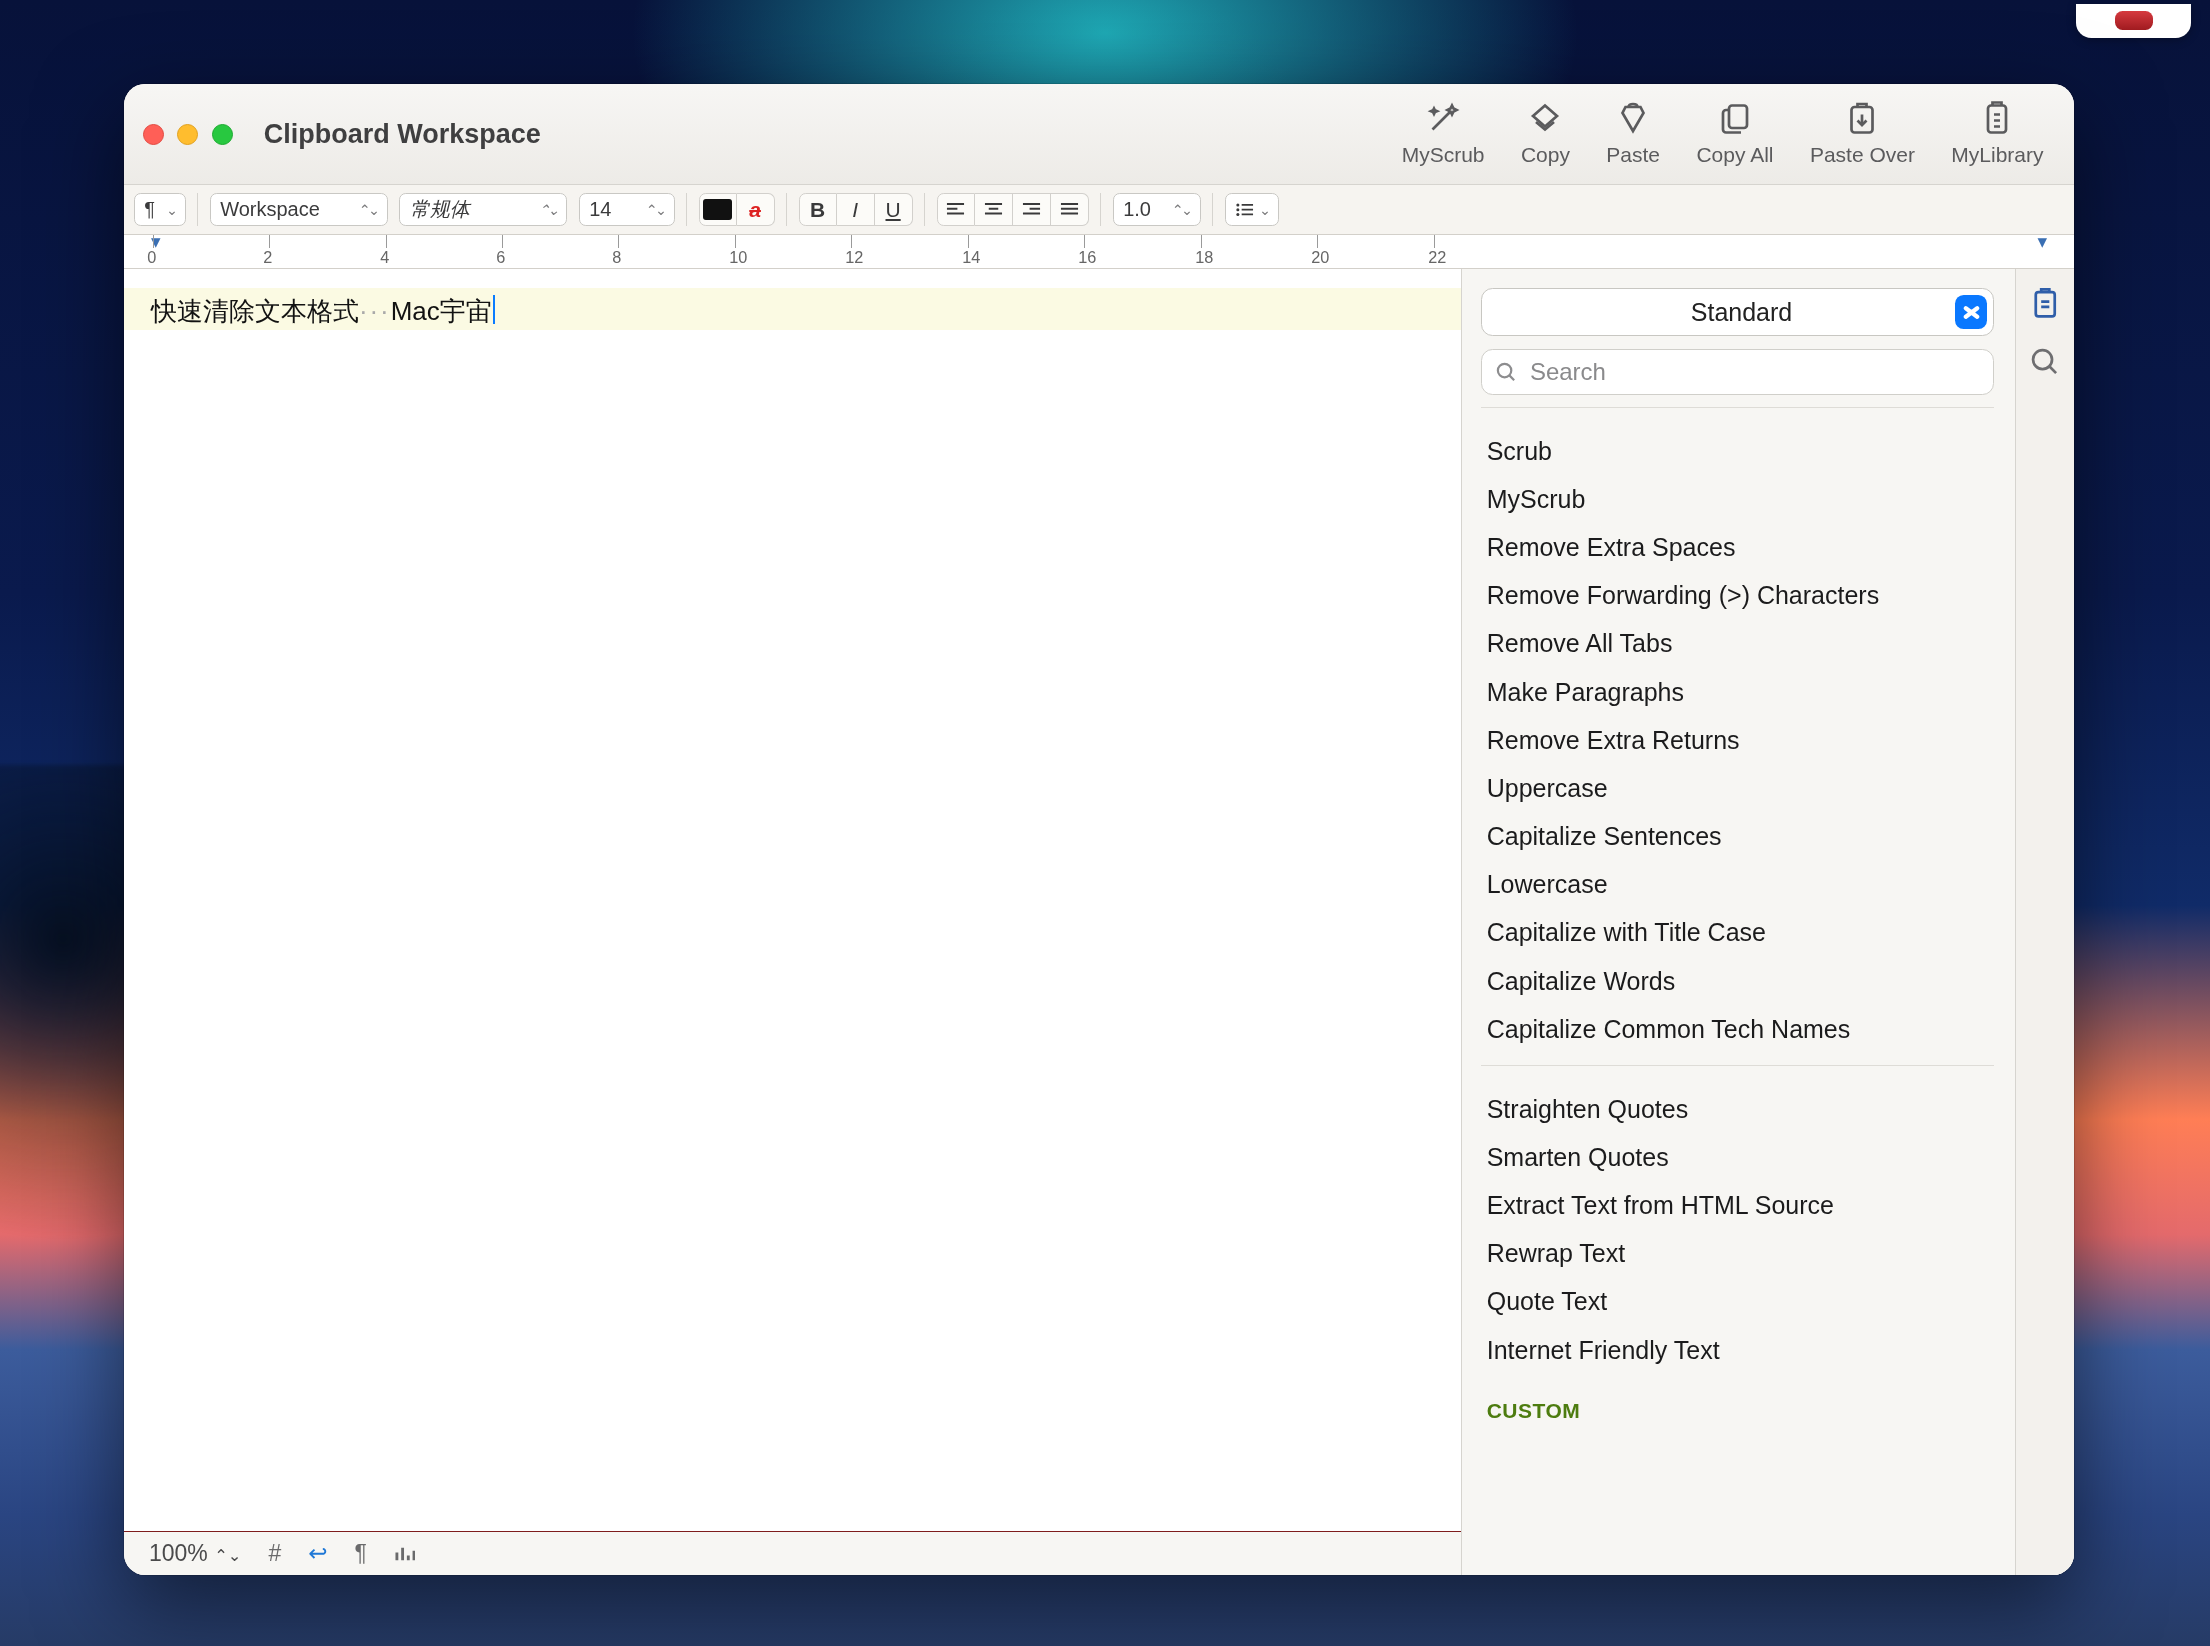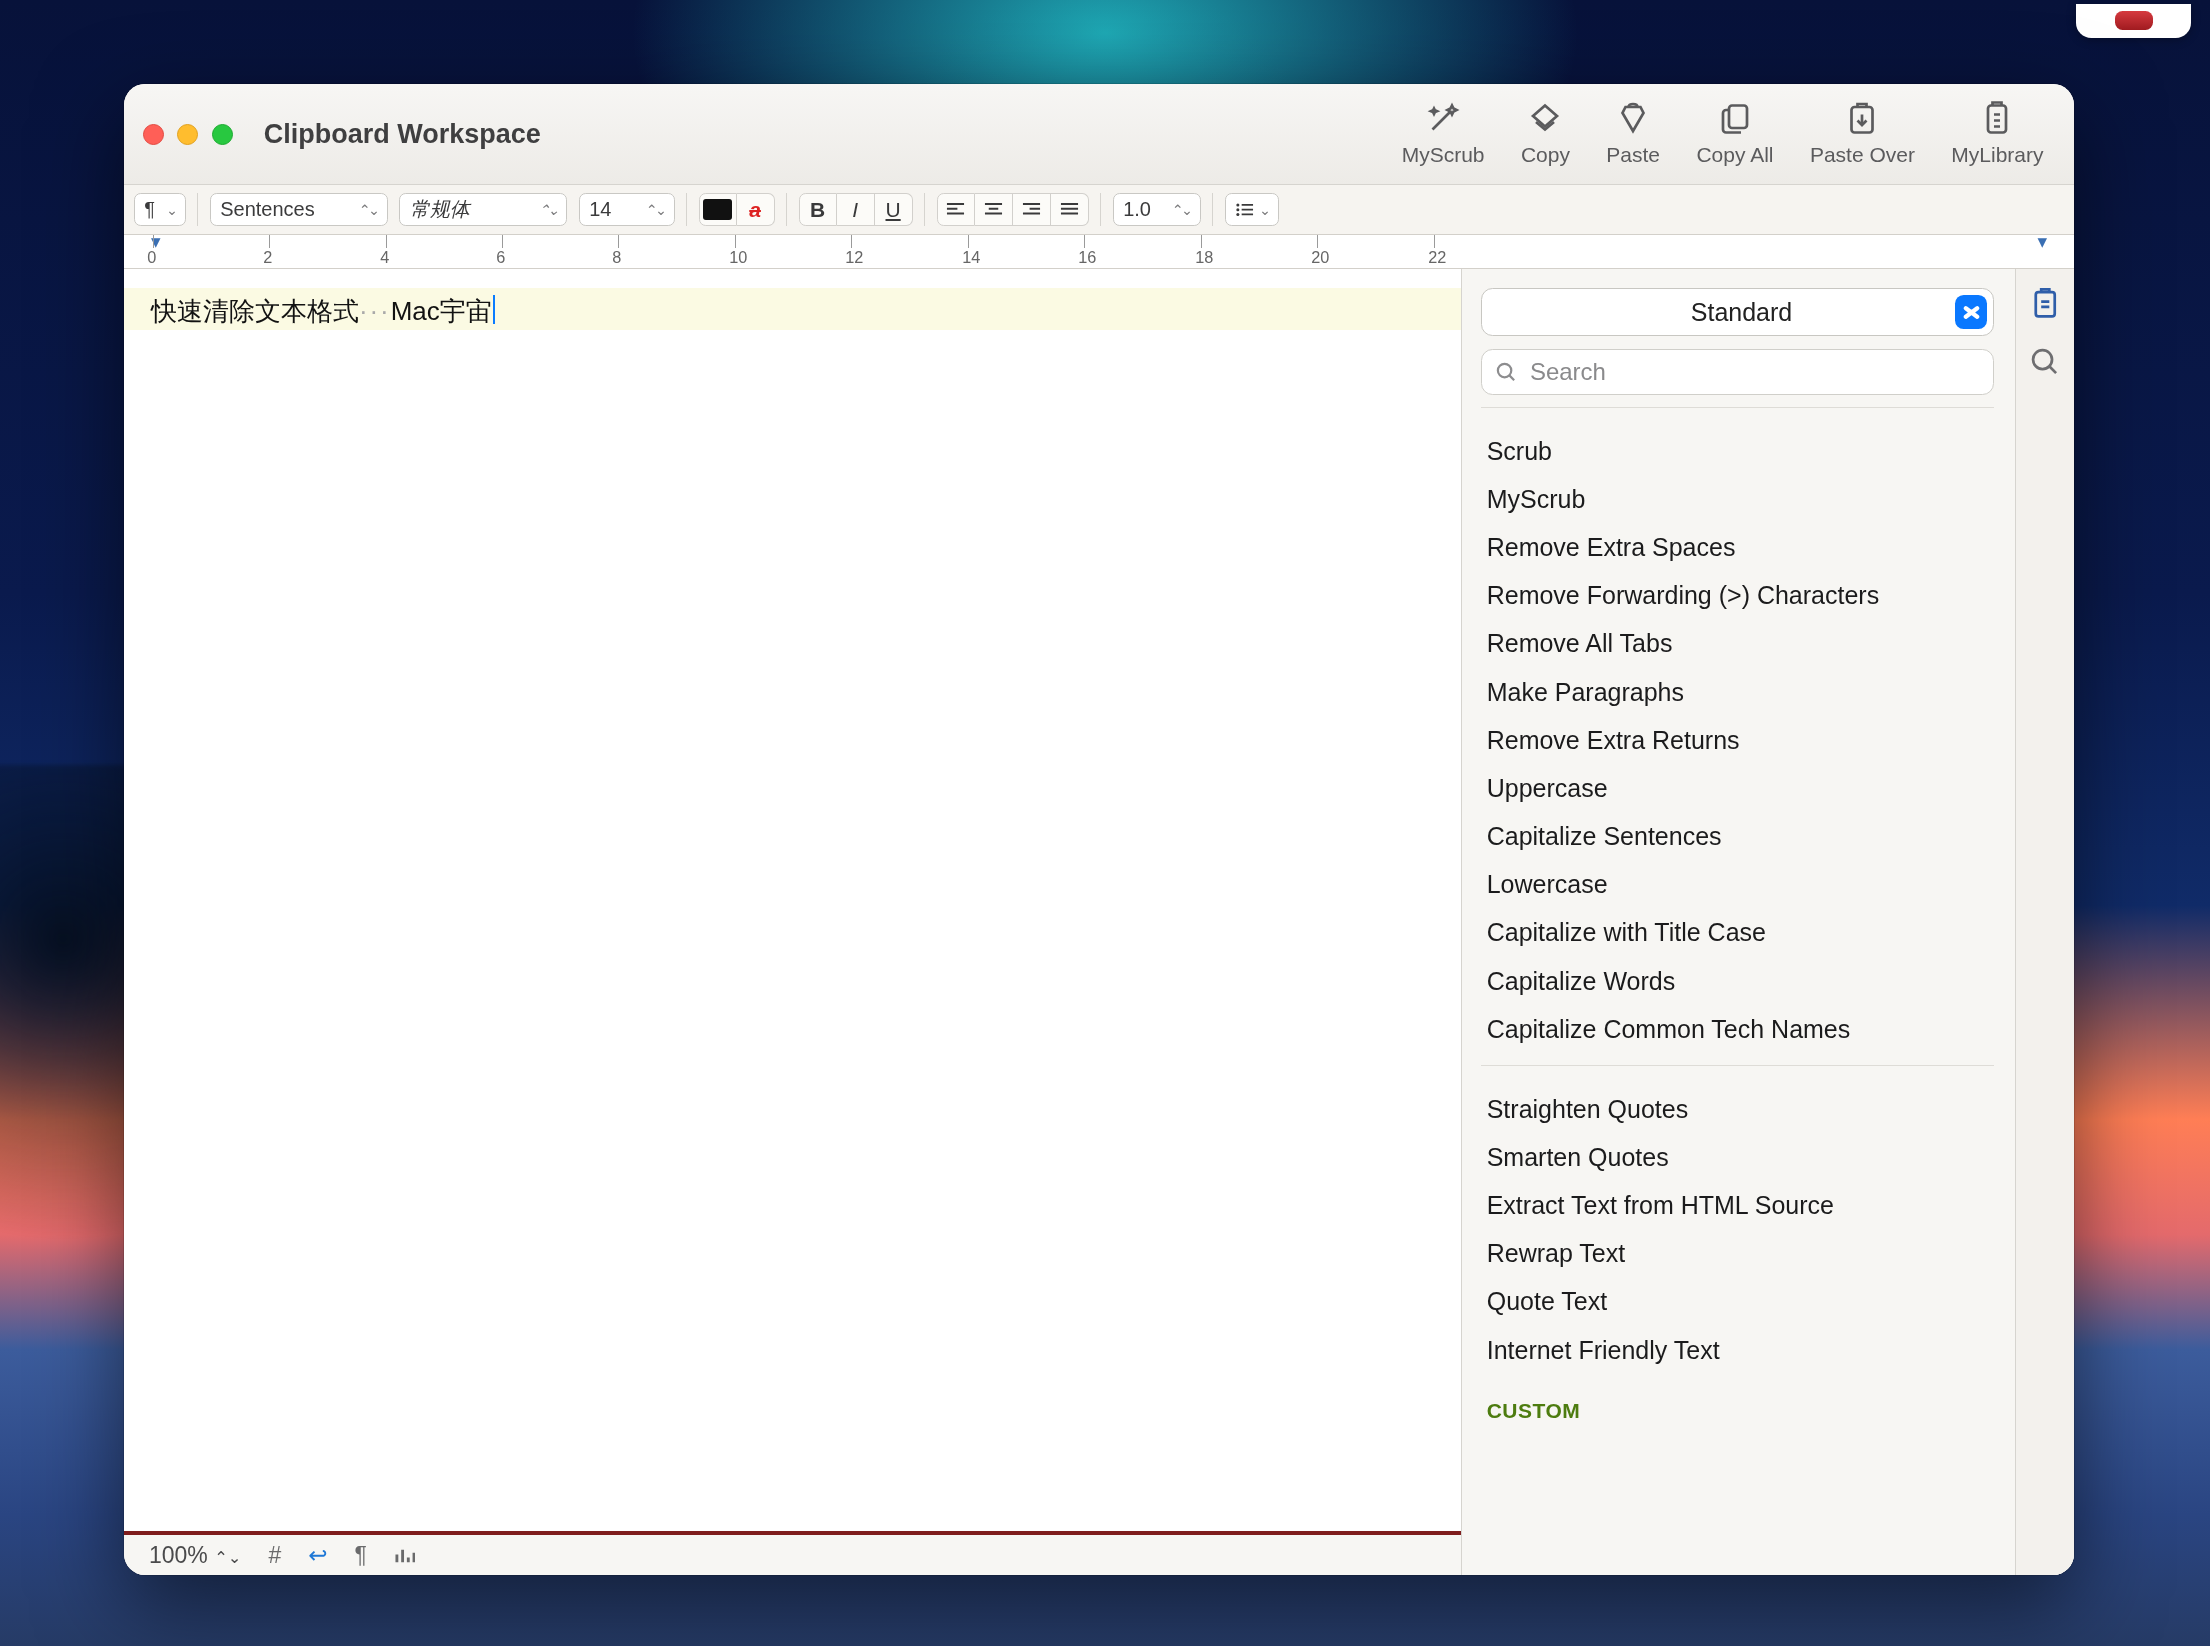--- a/index.html
+++ b/index.html
@@ -60,21 +60,21 @@
 
 .body{flex:1;display:flex; min-height:0;}
 .editor-wrap{width:1338px; display:flex; flex-direction:column; border-right:1px solid #d6d4cf; min-height:0;}
 .editor{flex:1; background:#fff; position:relative; overflow:hidden;}
 .hl-line{position:absolute; left:0; right:0; top:19px; height:42px; background:#fbfae3;}
 .ed-text{position:absolute; left:27px; top:25px; font-size:26px; color:#121212; white-space:pre;}
 .caret{display:inline-block;width:1.9px;height:29px;background:#0a7cff;vertical-align:-3.8px;margin-left:1px;}
 .dots{color:#a9a9a9; letter-spacing:1.9px;}
 
 
-.status{height:44px;border-top:4px solid #7f1d1d;background:#f7f6f3;display:flex;align-items:center;gap:27px;padding:0 25px;color:#4a4a4b;font-size:23px;}
+.status{height:44px;border-top:1px solid #7f1d1d;background:#f7f6f3;display:flex;align-items:center;gap:27px;padding:0 25px;color:#4a4a4b;font-size:23px;}
 .status .zoom{font-weight:500;}
 .status .i{color:#6a6a6b;} .status .blue{color:#1f78d6;}
 
 
 .sidebar{flex:1; background:#f7f6f3; display:flex; min-height:0;}
 .panel{flex:1; padding:19px 21px 19px 19px; overflow:auto;}
 .pick{height:48px;background:#fff;border:1px solid #c8c7c2;border-radius:11.5px;display:flex;align-items:center;justify-content:center;position:relative;margin-bottom:13.4px;padding-left:8px;}
 .pick span{font-size:25px;color:#222;}
 .pick .dd{position:absolute;right:5.7px;top:5.7px;bottom:5.7px;width:32.5px;background:#0a78ff;border-radius:8.6px;display:flex;align-items:center;justify-content:center;}
 .pick .dd svg{width:17px;height:17px;stroke:#fff;stroke-width:3;fill:none;}
@@ -159,21 +159,21 @@
     </div>
   </div>
 
   <div class="fmt">
     <div class="sel para">
         <span>¶</span>
         <span class="chev">⌄</span>
       </div>
     <div class="divider"></div>
     <div class="sel font">
-        <span>Sentences</span>
+        <span>Workspace</span>
         <span class="chev">⌃⌄</span>
       </div>
     <div class="sel style">
         <span>常规体</span>
         <span class="chev">⌃⌄</span>
       </div>
     <div class="numbox">
         <span>14</span>
         <span class="chev">⌃⌄</span>
       </div>

